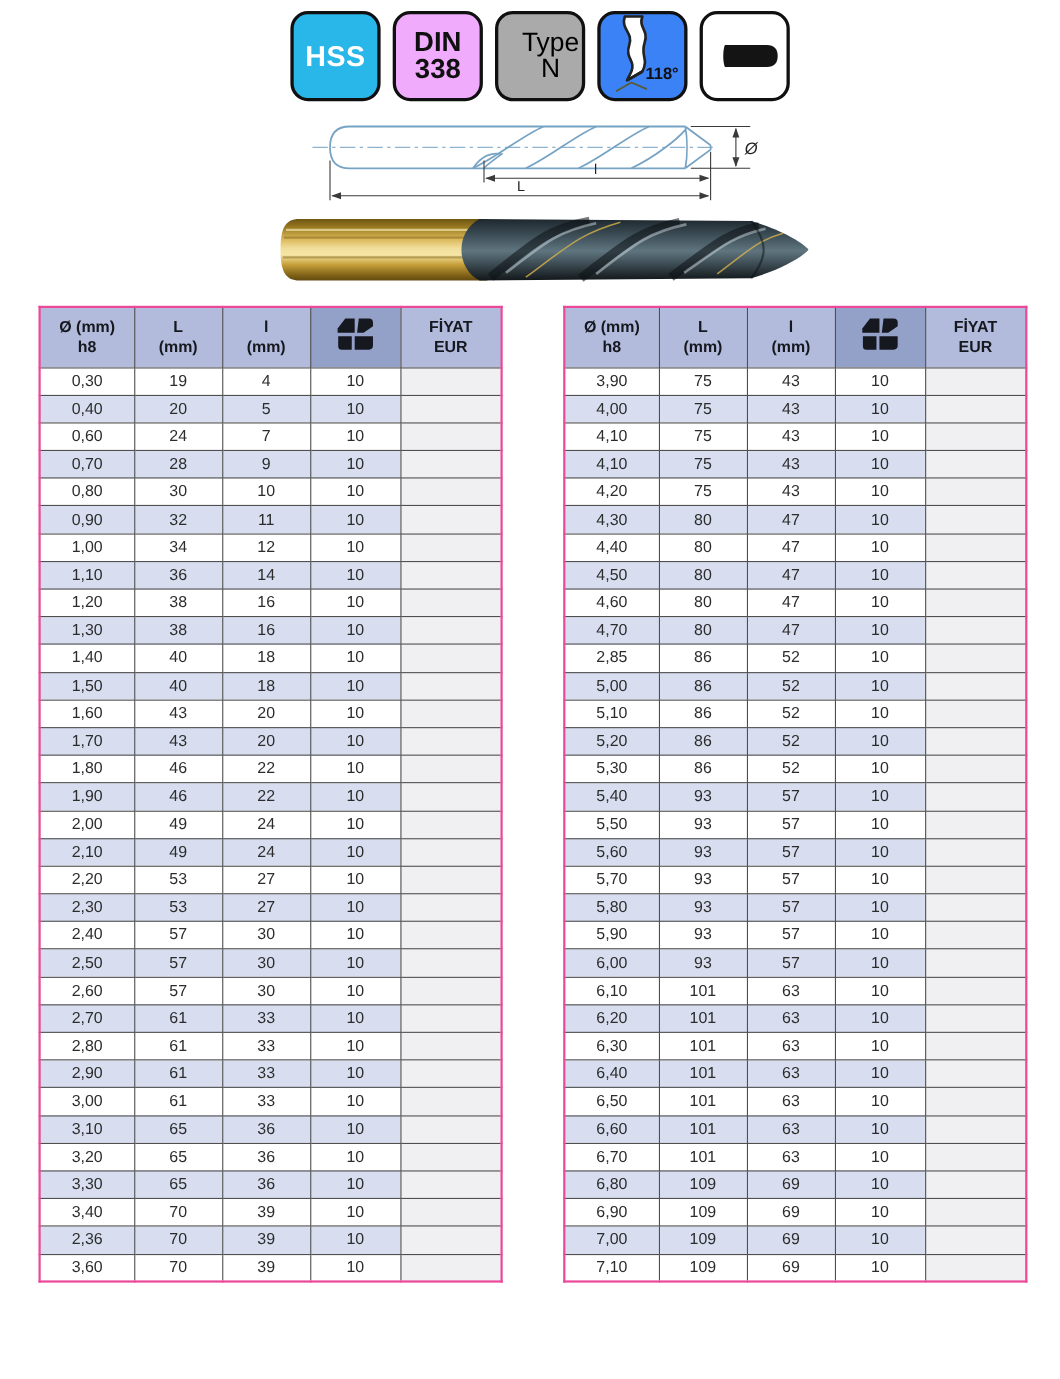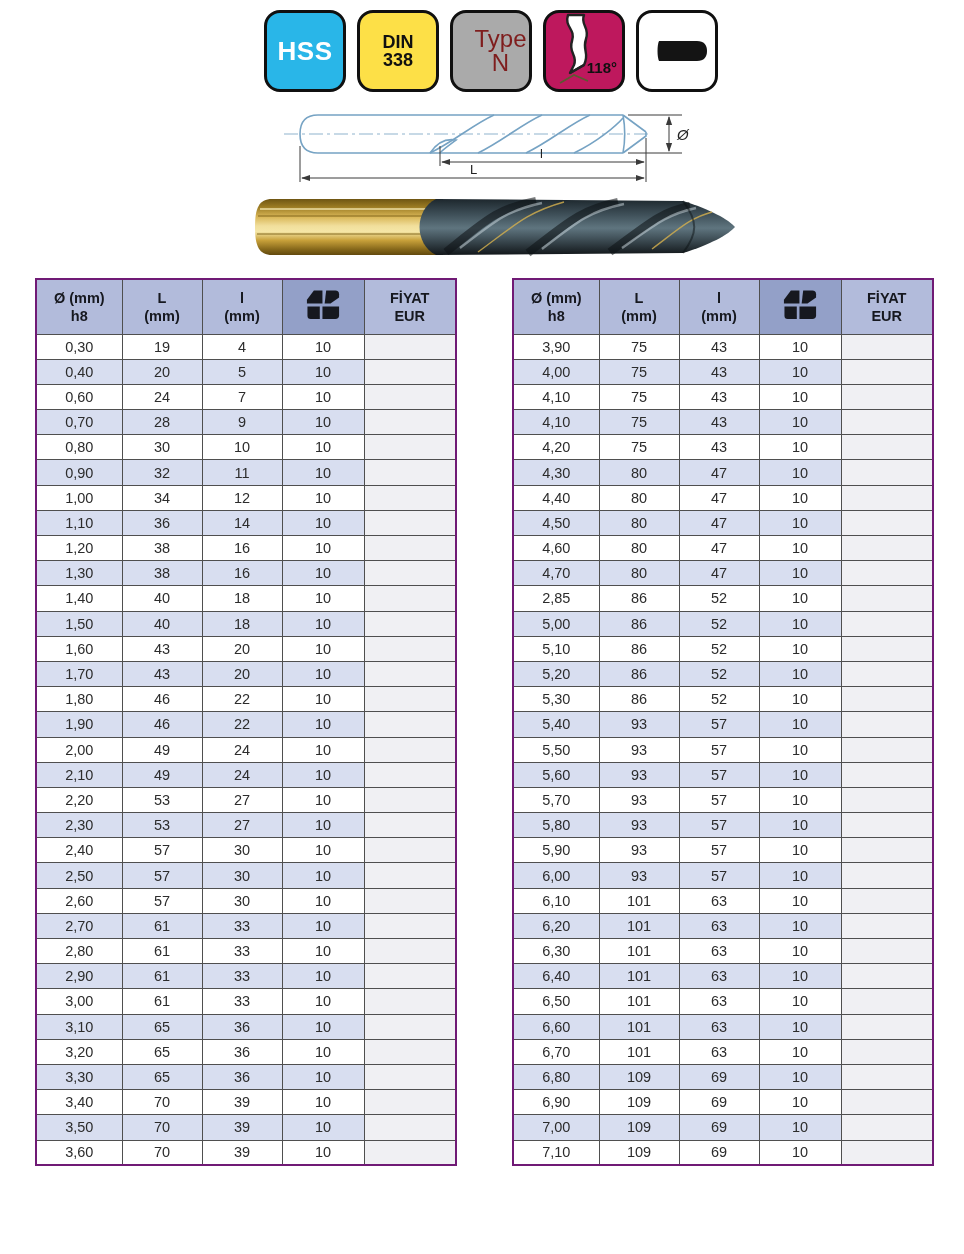--- a/index.html
+++ b/index.html
@@ -18,40 +18,40 @@
   .badge {
     width: 82px; height: 82px;
     border: 3px solid #101010;
     border-radius: 16px;
     display: flex; flex-direction: column;
     align-items: center; justify-content: center;
     font-weight: bold; line-height: 1.02;
     text-align: center;
   }
   .badge-hss { background: #29b6e8; color: #ffffff; font-size: 26px; letter-spacing: .5px; }
-  .badge-din { background: #fde047; color: #101010; font-size: 18px; }
-  .badge-type { background: #aaaaaa; color: #7f1d1d; font-size: 24px; font-weight: normal; padding-left: 19px; }
-  .badge-angle { background: #be185d; position: relative; }
+  .badge-din { background: #f0abfc; color: #101010; font-size: 25px; }
+  .badge-type { background: #aaaaaa; color: #000000; font-size: 24px; font-weight: normal; padding-left: 19px; }
+  .badge-angle { background: #3b82f6; position: relative; }
   .badge-shank { background: #ffffff; position: relative; }
   .badge svg { display: block; }
 
   
   .diagram { position: absolute; left: 278px; top: 94px; }
 
   
   .photo { position: absolute; left: 228px; top: 186px; }
 
   
   .tables { position: absolute; left: 35px; top: 278px; display: flex; }
   .tables .gap { width: 55px; }
   table.spec {
     border-collapse: collapse;
     table-layout: fixed;
     width: 420px;
-    border: 2px solid #701a75;
+    border: 2px solid #ec4899;
   }
   table.spec th, table.spec td {
     border: 1px solid #4f4f4f;
     text-align: center;
     vertical-align: middle;
     font-family: "Liberation Sans", sans-serif;
   }
   table.spec th {
     background: #b2bbdb;
     color: #16181f;
@@ -446,21 +446,21 @@
             <td class="price"></td>
           </tr>
           <tr>
             <td>3,40</td>
             <td>70</td>
             <td>39</td>
             <td>10</td>
             <td class="price"></td>
           </tr>
           <tr>
-            <td>3,50</td>
+            <td>2,36</td>
             <td>70</td>
             <td>39</td>
             <td>10</td>
             <td class="price"></td>
           </tr>
           <tr>
             <td>3,60</td>
             <td>70</td>
             <td>39</td>
             <td>10</td>

